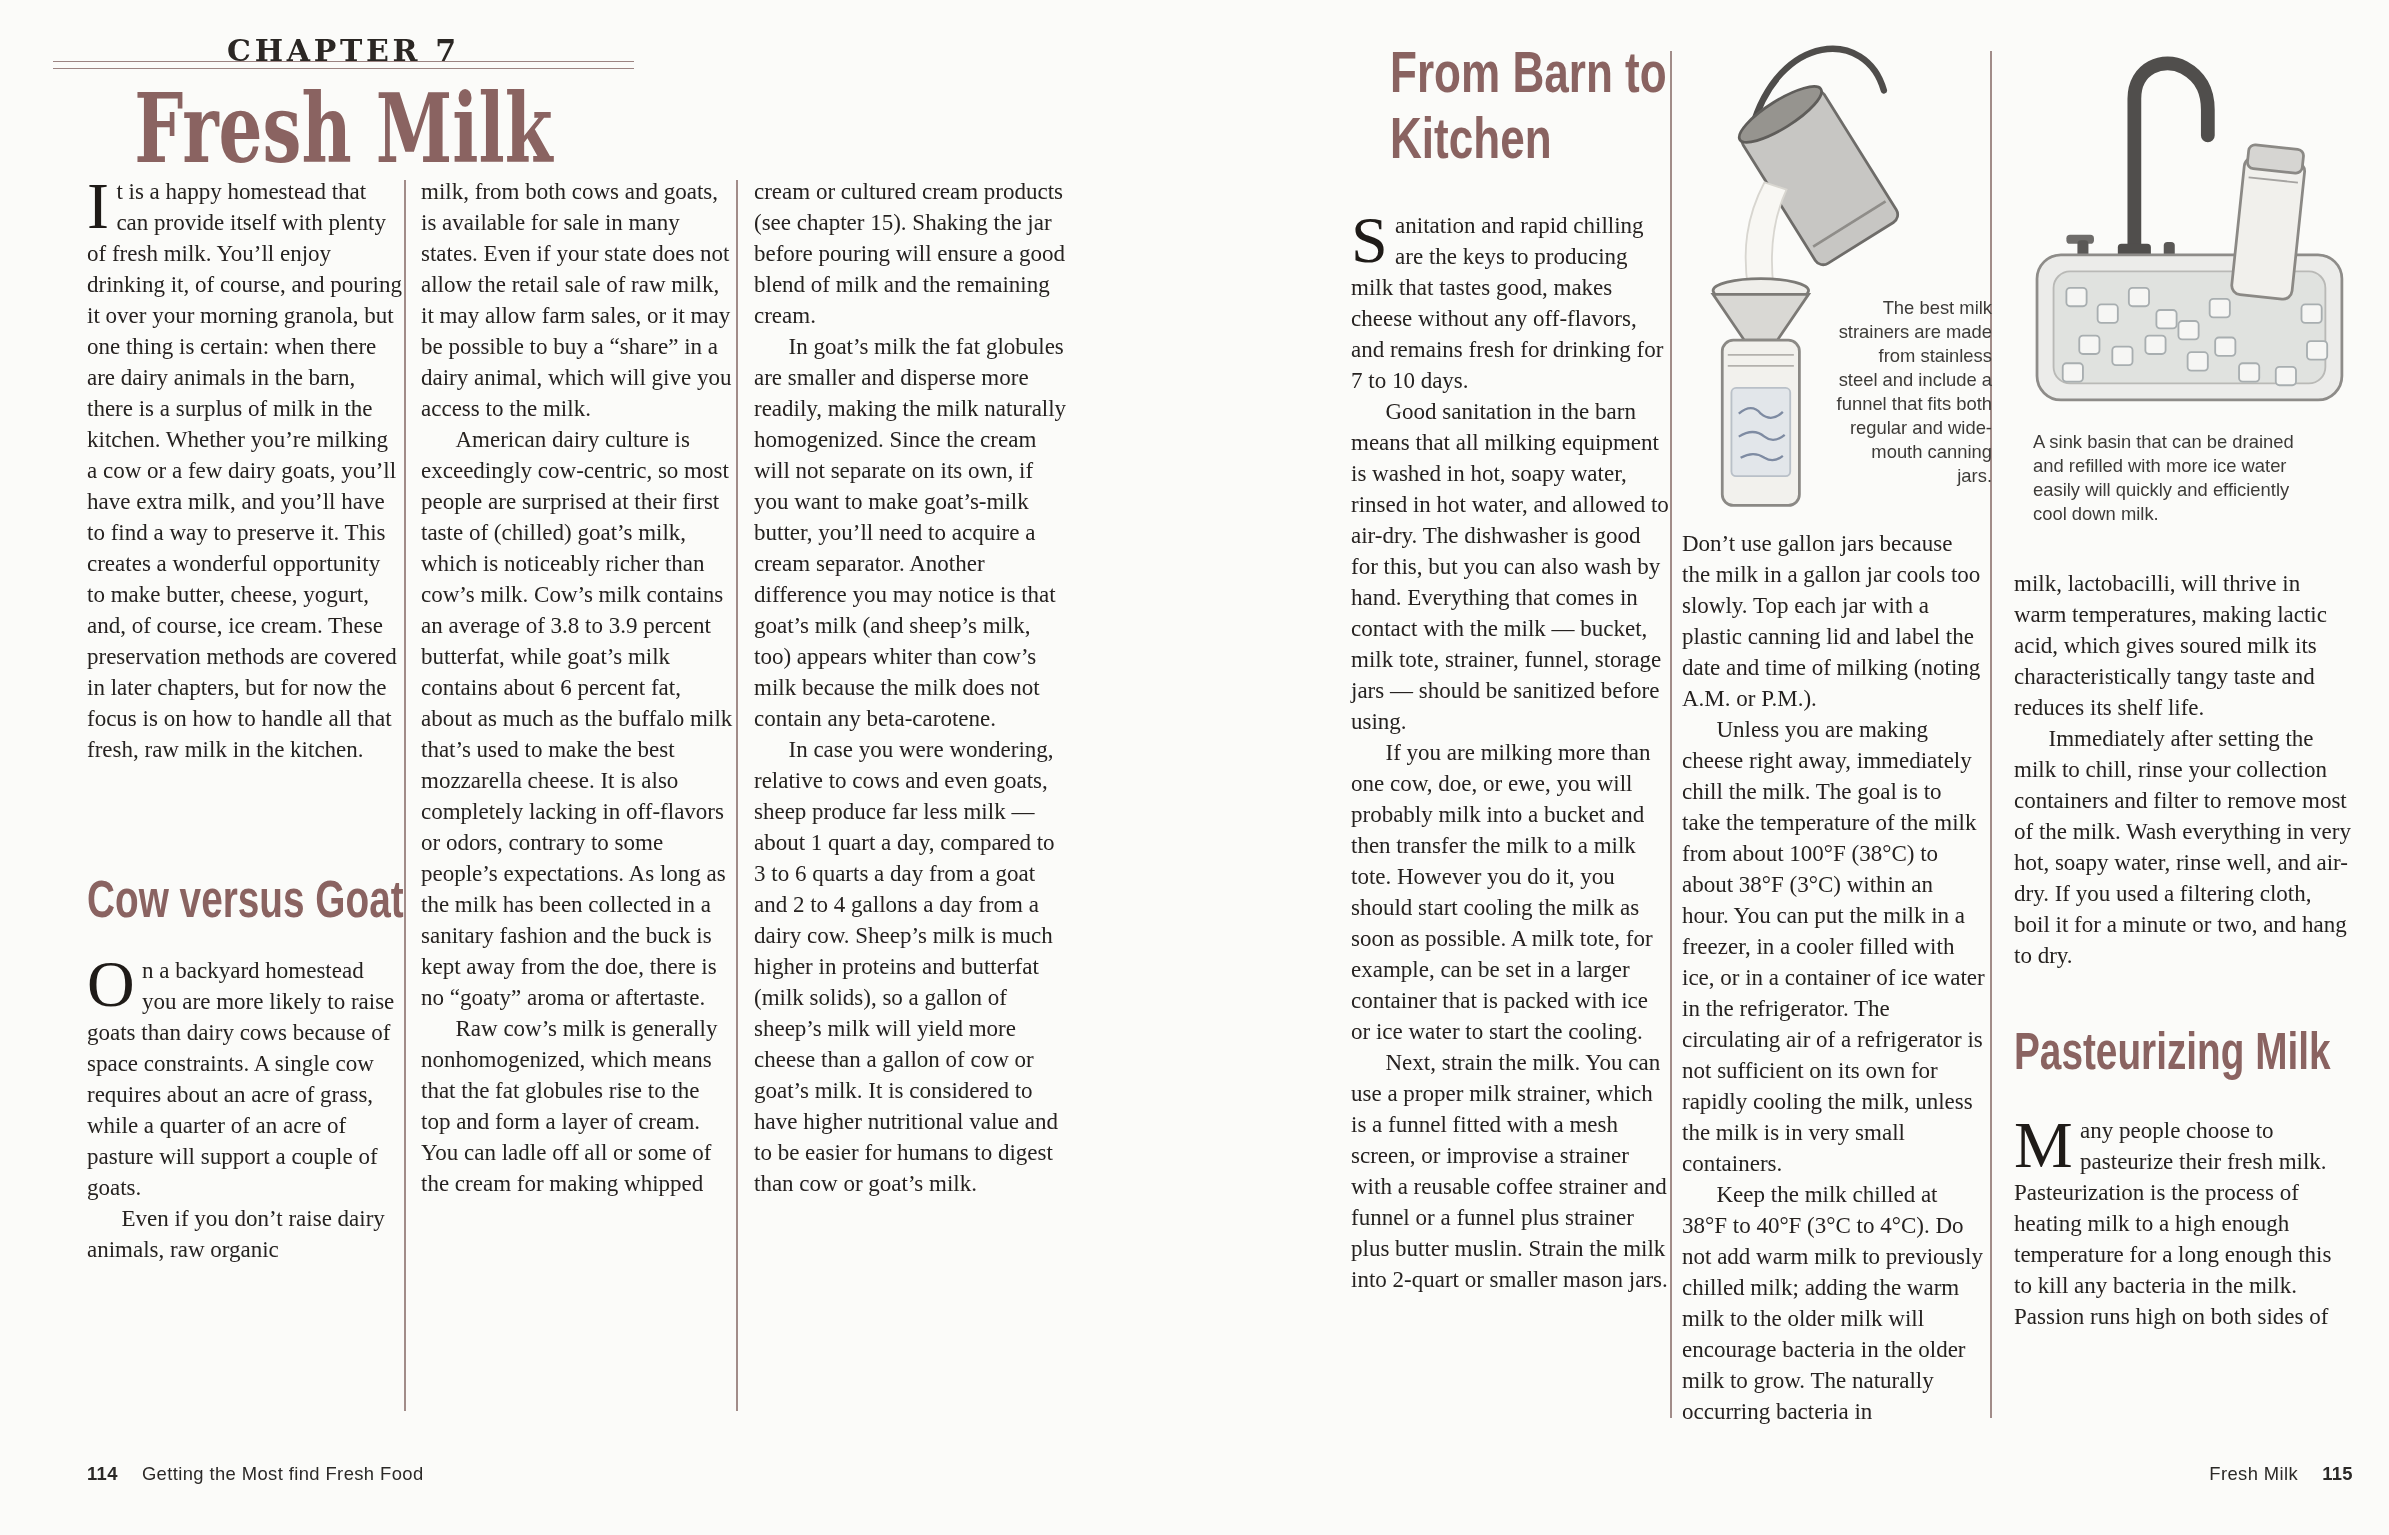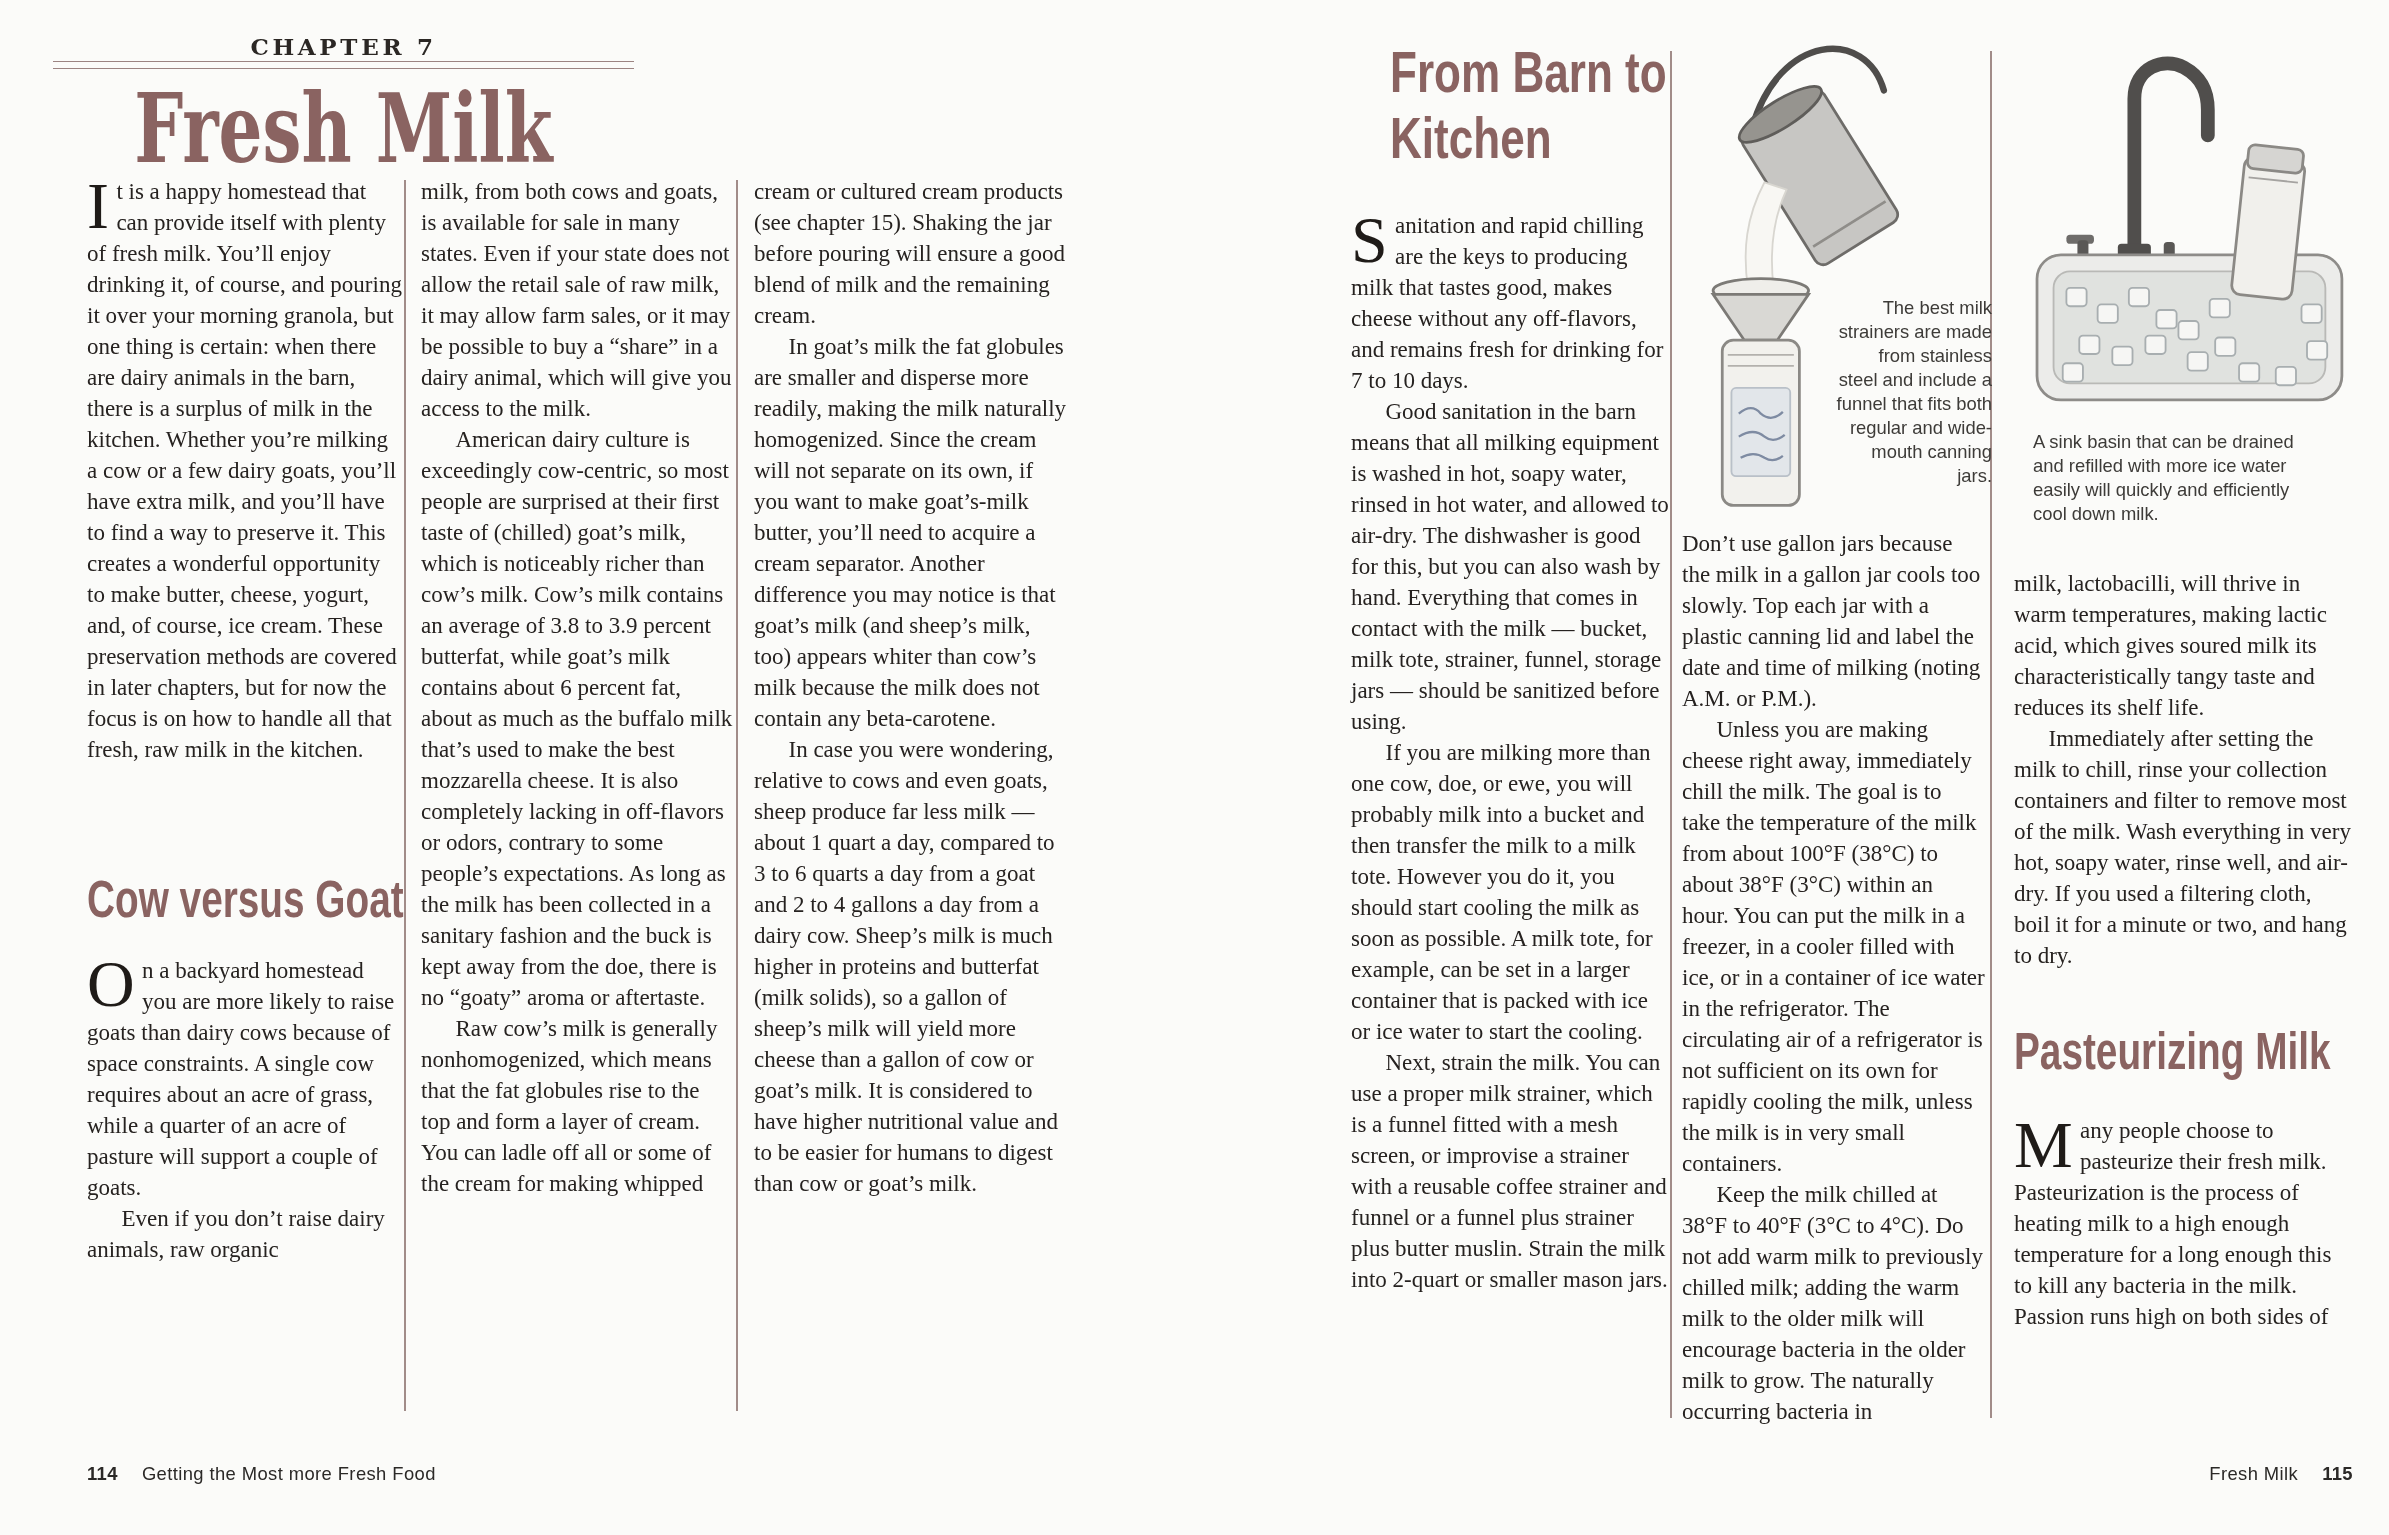--- a/index.html
+++ b/index.html
@@ -4,21 +4,21 @@
 <style>
   html,body{margin:0;padding:0;}
   body{
     width:2389px;height:1536px;position:relative;overflow:hidden;
     background:#fbfbf9;color:#262220;
     font-family:"Liberation Serif", serif;
   }
   .abs{position:absolute;}
   
   .chapter-label{
-    font-family:"DejaVu Serif", serif;font-weight:700;font-size:23px;
+    font-family:"DejaVu Serif", serif;font-weight:700;font-size:30px;
     letter-spacing:3.7px;color:#2b2724;text-align:center;
   }
   .rule-double{border-top:1.8px solid #9c8482;border-bottom:1.8px solid #9c8482;height:5.5px;}
   .page-title{
     font-family:"DejaVu Serif", serif;font-weight:700;font-size:96px;
     color:#8a6361;text-align:center;white-space:nowrap;
     transform:scaleX(0.72);transform-origin:50% 0;
   }
   
   .body-text p{margin:0;font-size:23px;line-height:31px;}
@@ -72,21 +72,21 @@
   <p class="ind">Raw cow’s milk is generally nonhomogenized, which means that the fat globules rise to the top and form a layer of cream. You can ladle off all or some of the cream for making whipped</p>
 </div>
 
 <div class="abs body-text" style="left:754px;top:176px;width:316px;">
   <p>cream or cultured cream products (see chapter 15). Shaking the jar before pouring will ensure a good blend of milk and the remaining cream.</p>
   <p class="ind">In goat’s milk the fat globules are smaller and disperse more readily, making the milk naturally homogenized. Since the cream will not separate on its own, if you want to make goat’s-milk butter, you’ll need to acquire a cream separator. Another difference you may notice is that goat’s milk (and sheep’s milk, too) appears whiter than cow’s milk because the milk does not contain any beta-carotene.</p>
   <p class="ind">In case you were wondering, relative to cows and even goats, sheep produce far less milk — about 1 quart a day, compared to 3 to 6 quarts a day from a goat and 2 to 4 gallons a day from a dairy cow. Sheep’s milk is much higher in proteins and butterfat (milk solids), so a gallon of sheep’s milk will yield more cheese than a gallon of cow or goat’s milk. It is considered to have higher nutritional value and to be easier for humans to digest than cow or goat’s milk.</p>
 </div>
 
 <div class="abs footer" style="left:87px;top:1463px;">
-  <b>114</b><span style="margin-left:24px;">Getting the Most more Fresh Food</span>
+  <b>114</b><span style="margin-left:24px;">Getting the Most find Fresh Food</span>
 </div>
 
 <div class="abs" style="left:1390px;top:39px;">
   <div class="sec-head-lg">From Barn to</div>
   <div class="sec-head-lg">Kitchen</div>
 </div>
 
 <div class="abs vrule" style="left:1670px;top:51px;height:1367px;"></div>
 <div class="abs vrule" style="left:1990px;top:51px;height:1367px;"></div>
 

